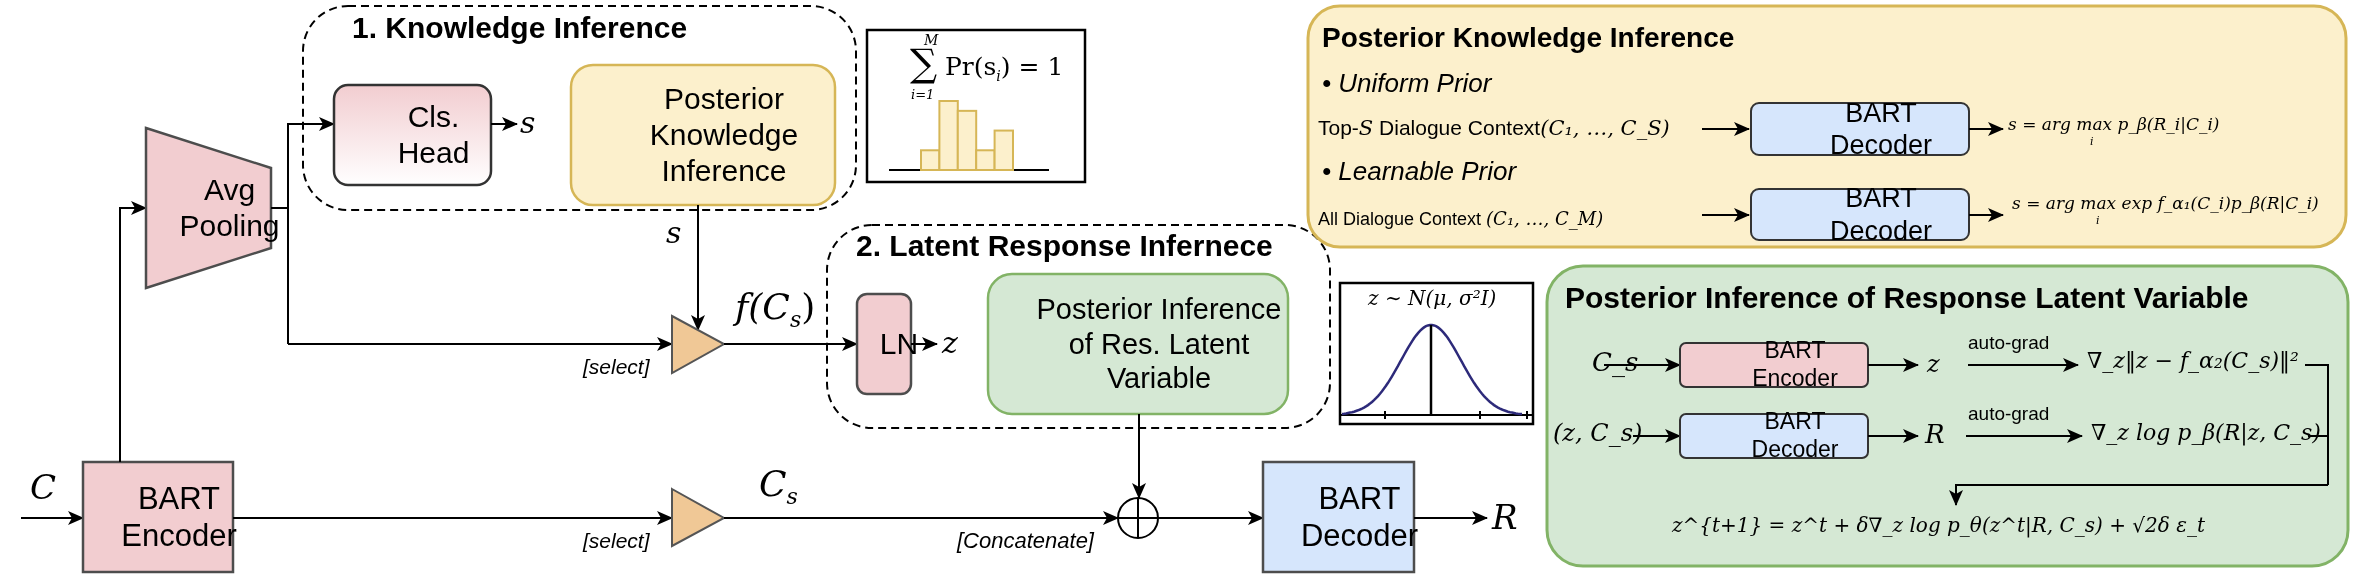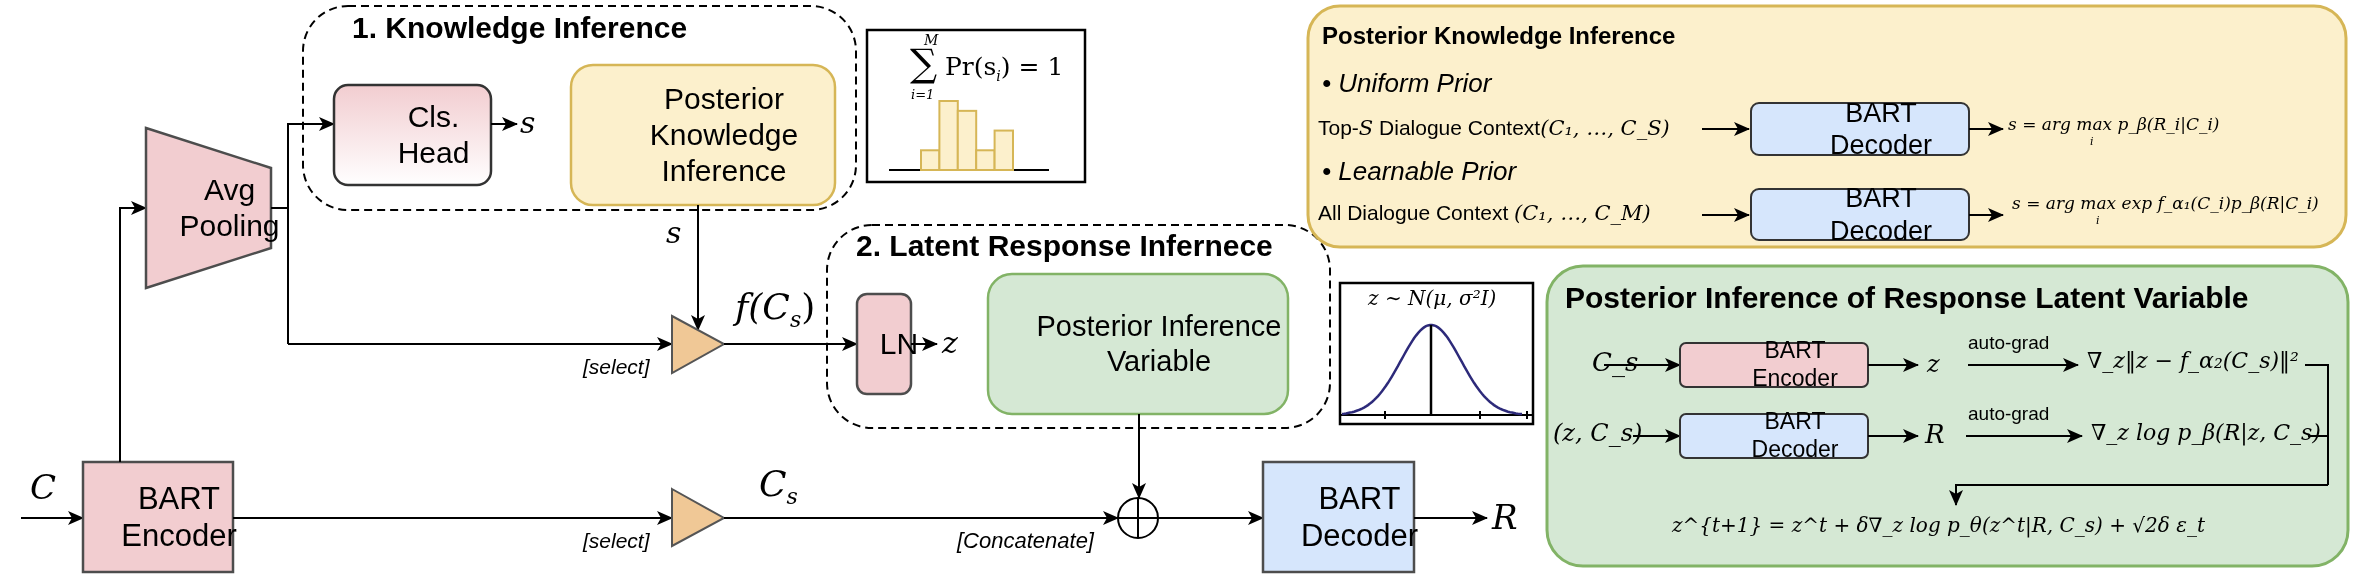--- a/index.html
+++ b/index.html
@@ -142,47 +142,48 @@
 <div class="lbl it" style="left:583px;top:356px;font-size:21px;">[select]</div>
 <div class="lbl it" style="left:583px;top:530px;font-size:21px;">[select]</div>
 
 <div class="lbl math" style="left:735px;top:289px;font-size:36px;"><span>f(C</span><sub style="font-size:22px;">s</sub><span style="font-style:normal">)</span></div>
 
 <div class="lbl title" style="left:856px;top:231px;font-size:30px;">2. Latent Response Infernece</div>
 <div class="box" style="left:857px;top:294px;width:30px;height:100px;font-size:30px;">LN</div>
 <div class="lbl math" style="left:942px;top:328px;font-size:30px;">z</div>
 <div class="box" style="left:988px;top:274px;width:300px;height:140px;font-size:29px;flex-direction:column;">
   <span>Posterior Inference</span>
+  <span>of Res. Latent</span>
   <span>Variable</span>
 </div>
 
 <div class="lbl math" style="left:759px;top:466px;font-size:36px;"><span>C</span><sub style="font-size:22px;">s</sub></div>
 <div class="lbl it" style="left:957px;top:530px;font-size:22px;">[Concatenate]</div>
 <div class="box" style="left:1263px;top:462px;width:151px;height:110px;font-size:31px;flex-direction:column;">
   <span>BART</span>
   <span>Decoder</span>
 </div>
 <div class="lbl math" style="left:1492px;top:500px;font-size:34px;">R</div>
 
 <div class="lbl mathr" style="left:924px;top:33px;font-size:14px;font-style:italic;">M</div>
 <div class="lbl mathr" style="left:910px;top:44px;font-size:38px;">∑</div>
 <div class="lbl mathr" style="left:911px;top:88px;font-size:13px;font-style:italic;">i=1</div>
 <div class="lbl mathr" style="left:945px;top:54px;font-size:25px;text-align:right;"><span>Pr(s</span><sub style="font-size:14px;font-style:italic">i</sub><span>) = 1</span></div>
 
 <div class="lbl math" style="left:1368px;top:288px;font-size:20px;">z ∼ N(μ, σ²I)</div>
 
-<div class="lbl title" style="left:1322px;top:24px;font-size:24px;text-align:center;">Posterior Knowledge Inference</div>
+<div class="lbl title" style="left:1322px;top:24px;font-size:28px;text-align:center;">Posterior Knowledge Inference</div>
 <div class="lbl it" style="left:1322px;top:70px;font-size:26px;">• Uniform Prior</div>
 <div class="lbl" style="left:1318px;top:117px;font-size:21px;"><span>Top-</span><span class="math">S</span><span> Dialogue Context</span><span class="math">(C₁, …, C_S)</span></div>
 <div class="box" style="left:1751px;top:103px;width:218px;height:52px;font-size:27px;">BART Decoder</div>
 <div class="lbl math" style="left:2008px;top:116px;font-size:17px;">s = arg max p_β(R_i|C_i)</div>
 <div class="lbl math" style="left:2090px;top:136px;font-size:11px;">i</div>
 
 <div class="lbl it" style="left:1322px;top:158px;font-size:26px;">• Learnable Prior</div>
-<div class="lbl" style="left:1318px;top:202px;font-size:21px;"><span>All Dialogue Context </span><span class="math">(C₁, …, C_M)</span></div>
+<div class="lbl" style="left:1318px;top:210px;font-size:18px;"><span>All Dialogue Context </span><span class="math">(C₁, …, C_M)</span></div>
 <div class="box" style="left:1751px;top:189px;width:218px;height:51px;font-size:27px;">BART Decoder</div>
 <div class="lbl math" style="left:2012px;top:195px;font-size:17px;">s = arg max exp f_α₁(C_i)p_β(R|C_i)</div>
 <div class="lbl math" style="left:2096px;top:215px;font-size:11px;">i</div>
 
 <div class="lbl title" style="left:1565px;top:283px;font-size:30px;">Posterior Inference of Response Latent Variable</div>
 <div class="lbl math" style="left:1592px;top:349px;font-size:26px;">C_s</div>
 <div class="box" style="left:1680px;top:343px;width:188px;height:44px;font-size:23px;">BART Encoder</div>
 <div class="lbl math" style="left:1927px;top:352px;font-size:24px;">z</div>
 <div class="lbl" style="left:1968px;top:333px;font-size:19px;">auto-grad</div>
 <div class="lbl math" style="left:2087px;top:350px;font-size:22px;">∇_z‖z − f_α₂(C_s)‖²</div>

